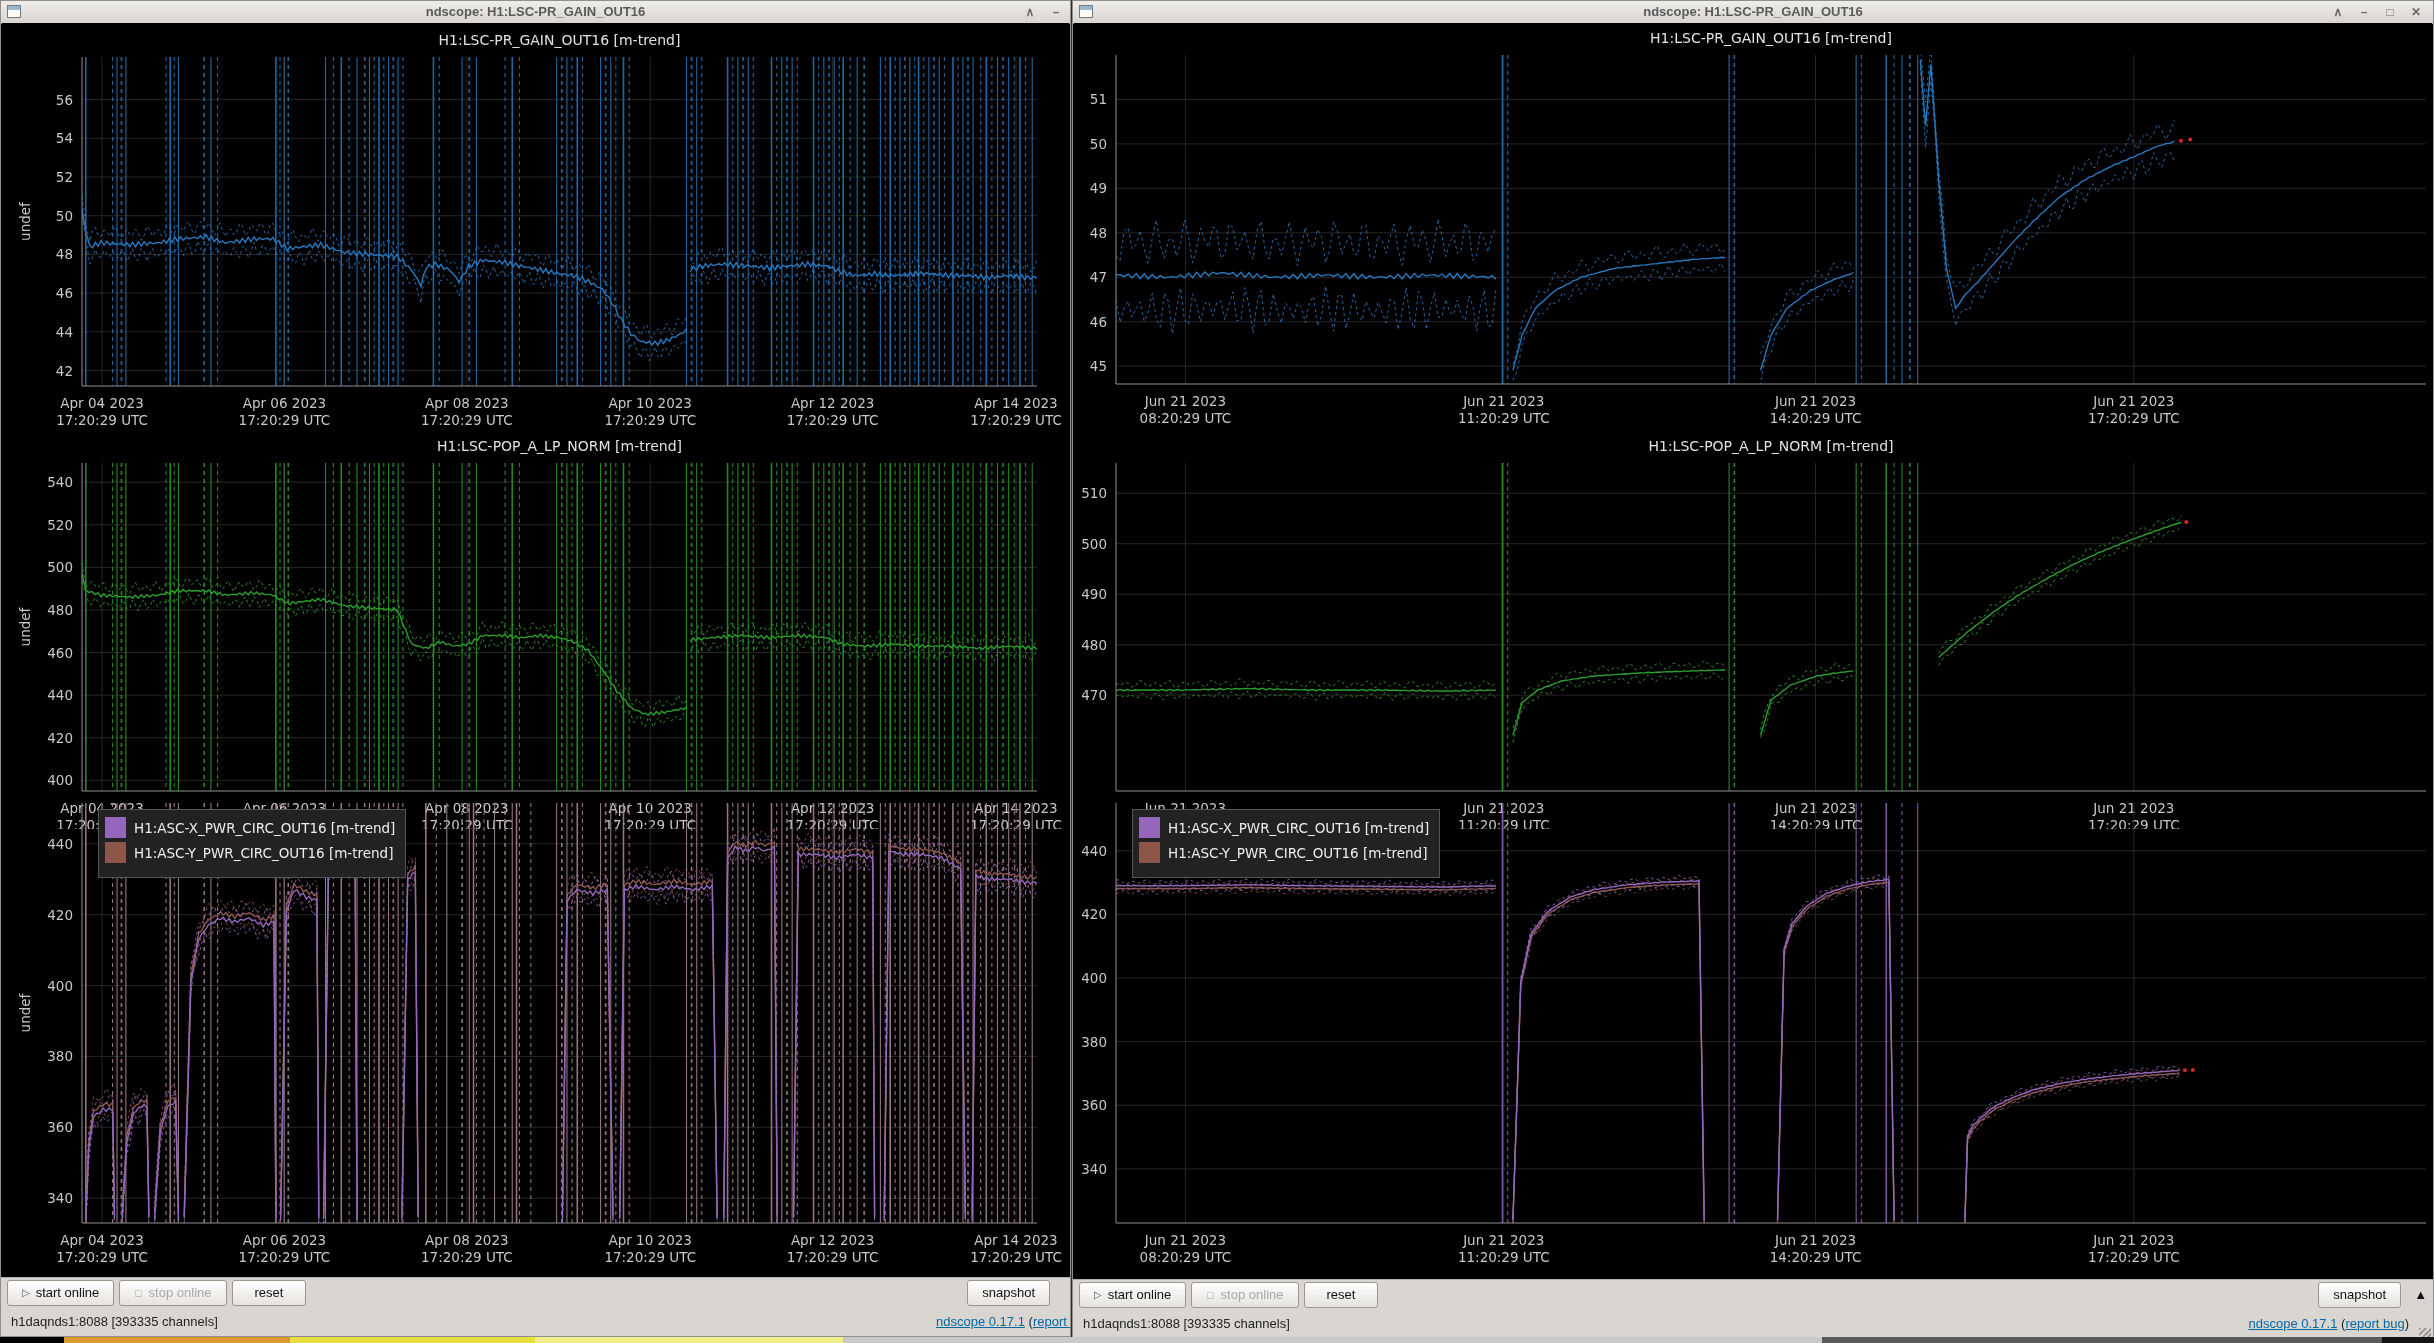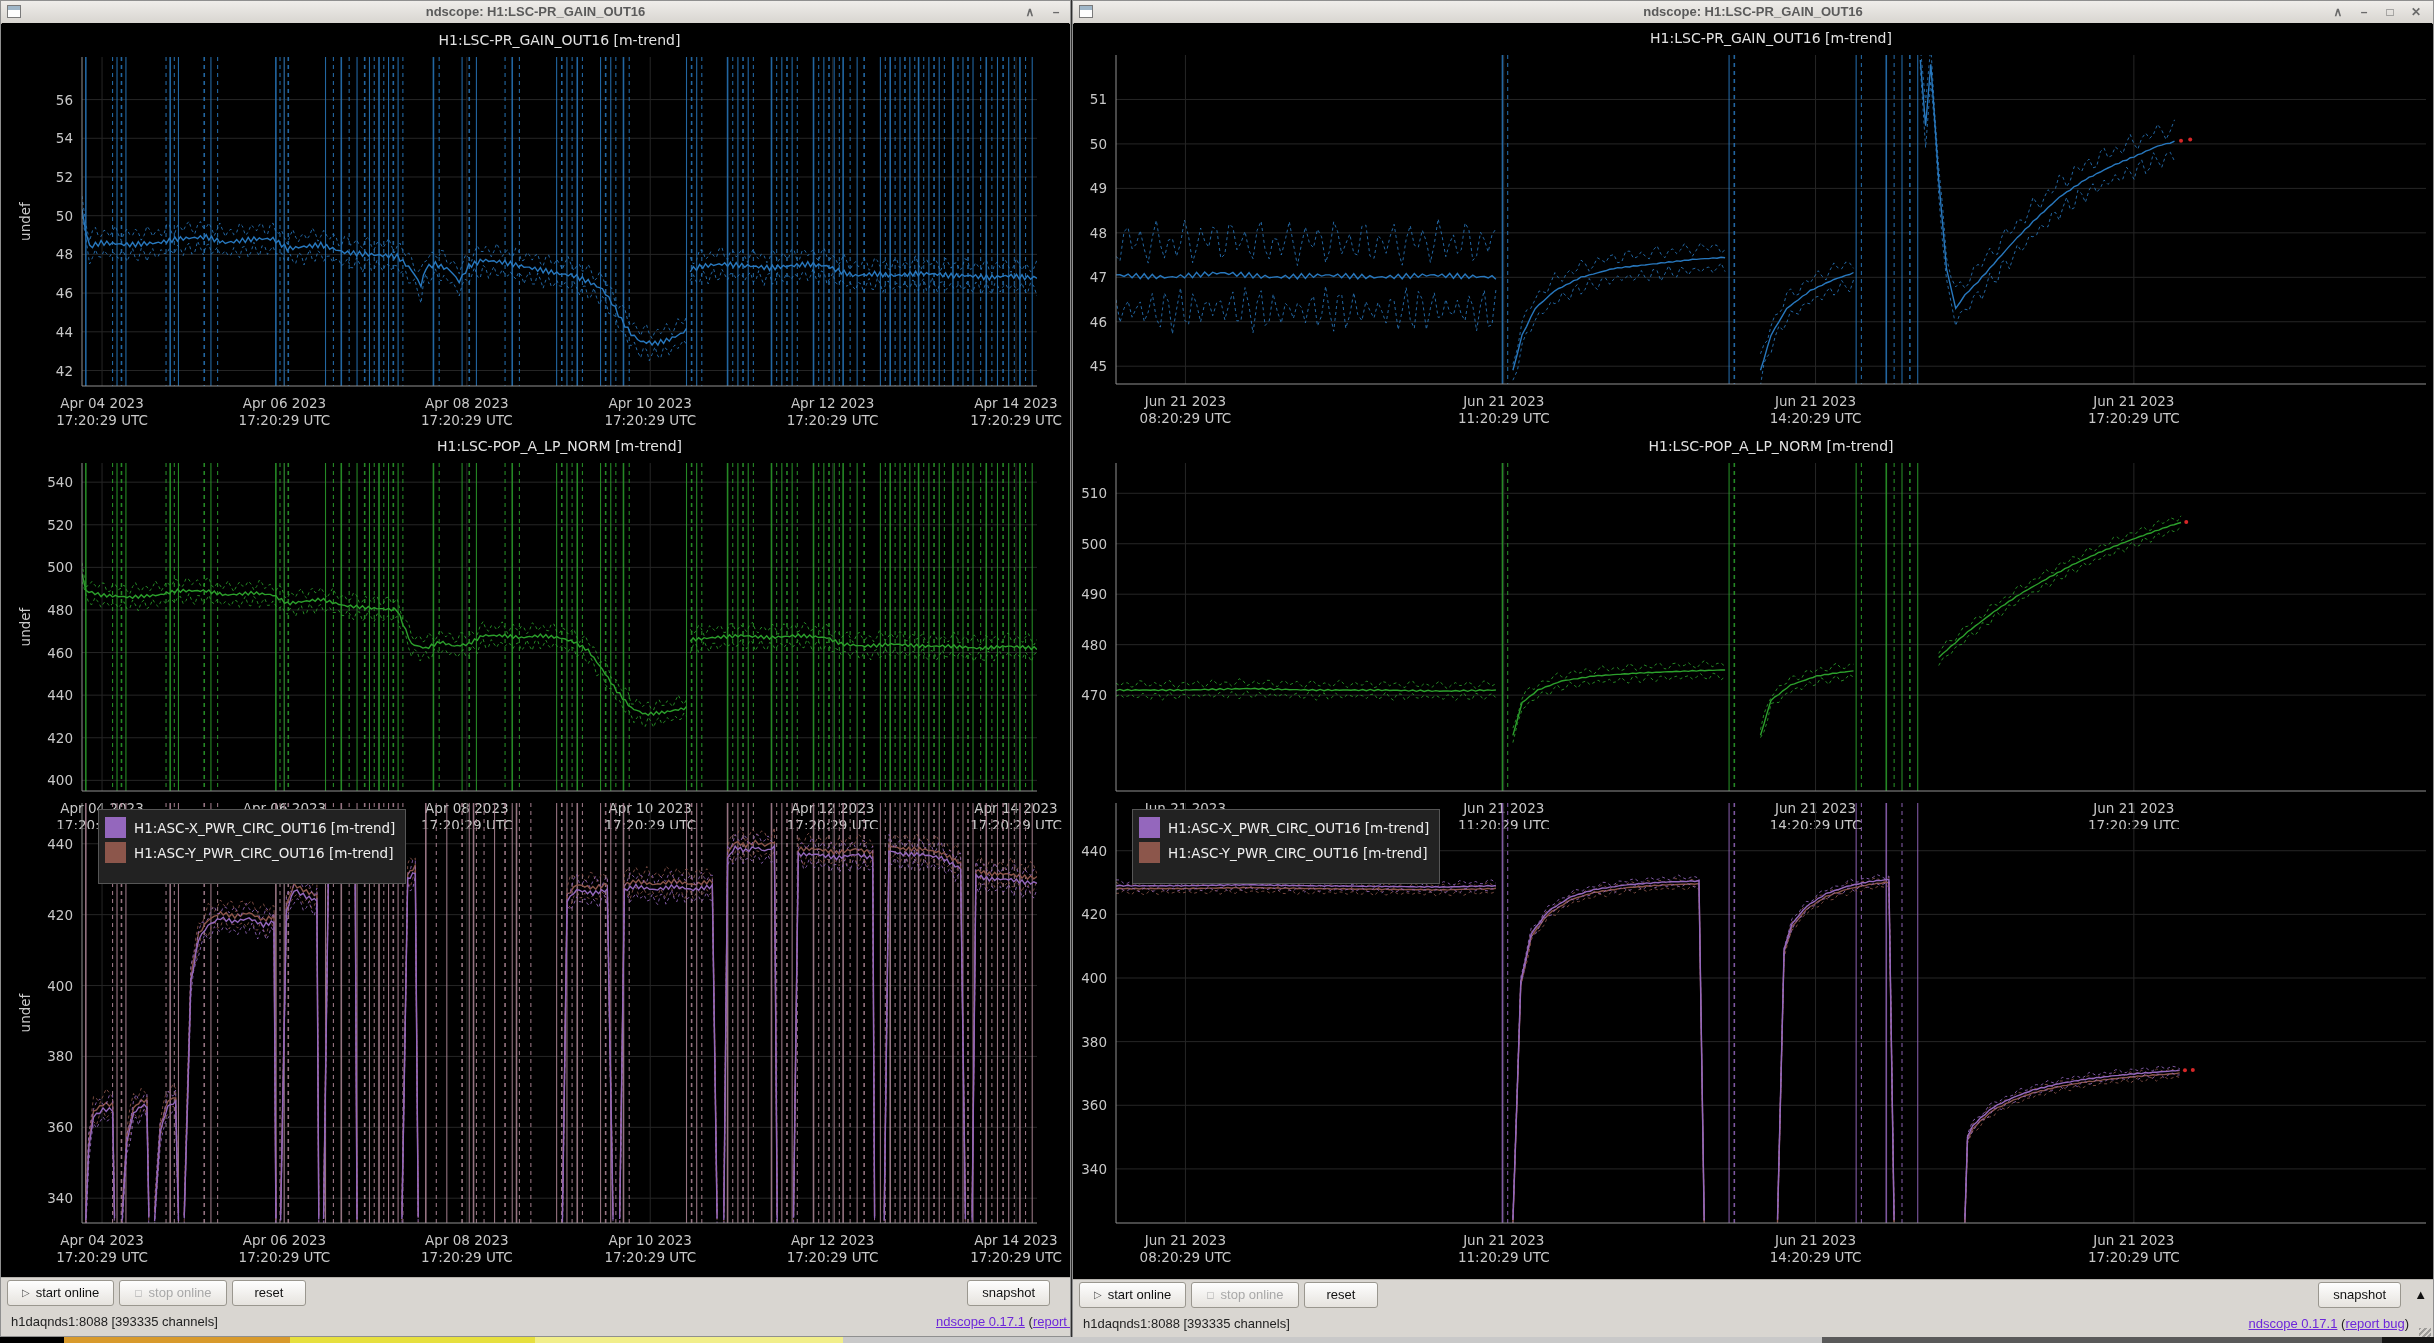--- a/index.html
+++ b/index.html
@@ -9,37 +9,37 @@
     border-bottom:1px solid #a8a5a0;}
   .tb-icon{position:absolute;left:6px;top:4px;width:14px;height:13px;background:#fdfdfd;border:1px solid #7a7a7a;box-sizing:border-box;}
   .tb-icon::before{content:"";position:absolute;left:0;top:0;right:0;height:4px;background:#9fb6c8;}
   .tb-title{position:absolute;left:0;right:0;top:0;height:38px;line-height:22px;text-align:center;
     font-size:13px;font-weight:bold;color:#5a5a5a;white-space:nowrap;}
   .tb-btns{position:absolute;top:0;height:22px;display:flex;gap:12px;align-items:center;
     font-size:12px;font-weight:bold;color:#6a6a6a;}
   .tb-btns span{width:14px;text-align:center;cursor:default;}
   .content{position:absolute;left:1px;top:22px;right:1px;background:#000;}
   .plot{position:absolute;}
-  .legendbox{position:absolute;background:#222;border:1px solid #565656;padding:5px 10px 18px 6px;z-index:5;}
+  .legendbox{position:absolute;background:#222;border:1px solid #565656;padding:5px 10px 12px 6px;z-index:5;}
   .legendrow{display:flex;align-items:center;height:25px;}
   .legendrow .sw{width:21px;height:21px;margin-right:8px;}
   .legendrow .lt{font-family:"DejaVu Sans",sans-serif;font-size:13.5px;color:#eee;white-space:nowrap;}
   .toolbar{position:absolute;left:0;right:0;height:30px;background:#d9d6d1;border-top:1px solid #b5b2ad;
     display:flex;align-items:center;padding:0 6px;box-sizing:border-box;}
   .btn{height:24px;padding:0 14px;margin-right:5px;background:linear-gradient(#fefefe,#e6e3de);
     border:1px solid #9a978f;border-radius:3px;font-size:13px;color:#111;display:flex;align-items:center;gap:6px;cursor:default;}
   .btn .bicon{font-size:10px;color:#555;}
   .btn.disabled{color:#a8a8a8;}
   .btn.disabled .bicon{color:#b5b5b5;}
   .spacer{flex:1;}
   .scrollup{font-size:13px;color:#111;margin-left:8px;}
   .statusbar{position:absolute;left:0;right:0;background:#d9d6d1;font-size:13px;color:#222;}
   .statusbar .stext{position:absolute;left:10px;top:7px;white-space:nowrap;text-align:right;}
   .statusbar .slinks{position:absolute;top:7px;white-space:nowrap;}
-  .slinks a{color:#6d28d9;text-decoration:underline;}
+  .slinks a{color:#0369a1;text-decoration:underline;}
   .grip{position:absolute;right:2px;bottom:2px;width:12px;height:12px;opacity:.45;
     background:repeating-linear-gradient(135deg,#555 0 2px,transparent 2px 4px);}
   .taskstrip{position:absolute;left:0;top:1337px;height:6px;width:2434px;}
   .taskstrip div{position:absolute;top:0;height:6px;}
   svg text{font-family:"DejaVu Sans",sans-serif;}
 </style>
 </head>
 <body>
 
 <div class="window" id="winL" style="left:0;width:1071px;height:1337px;">

